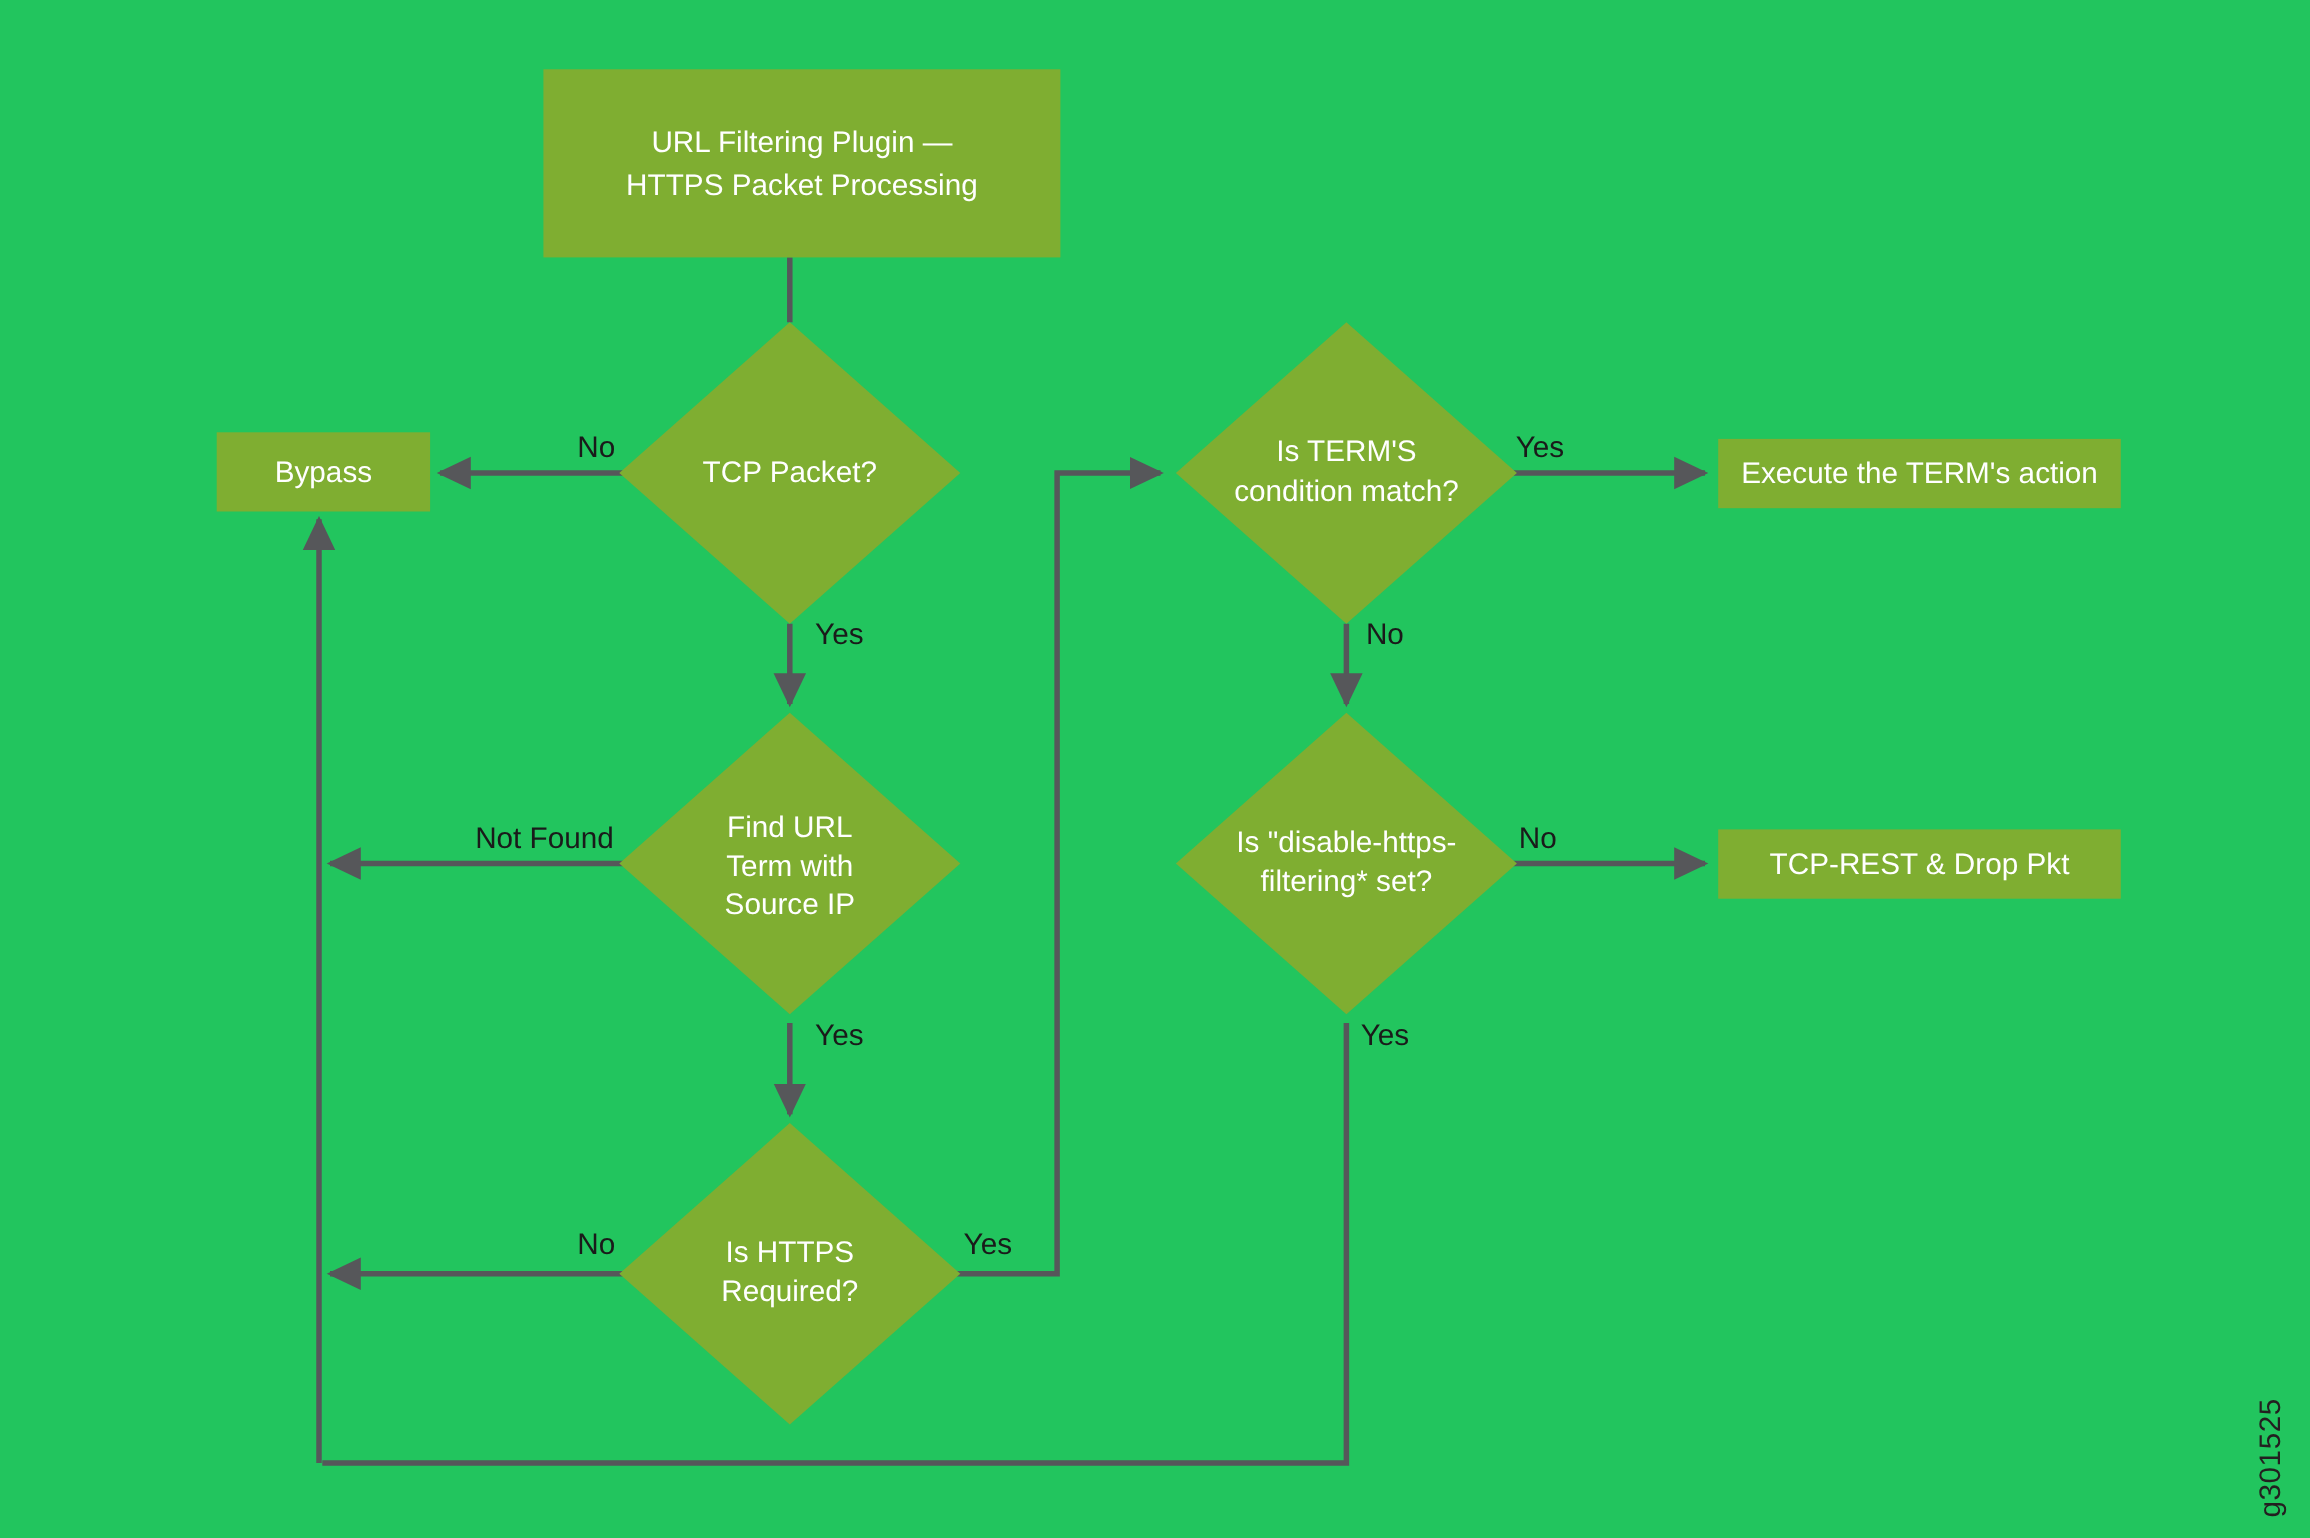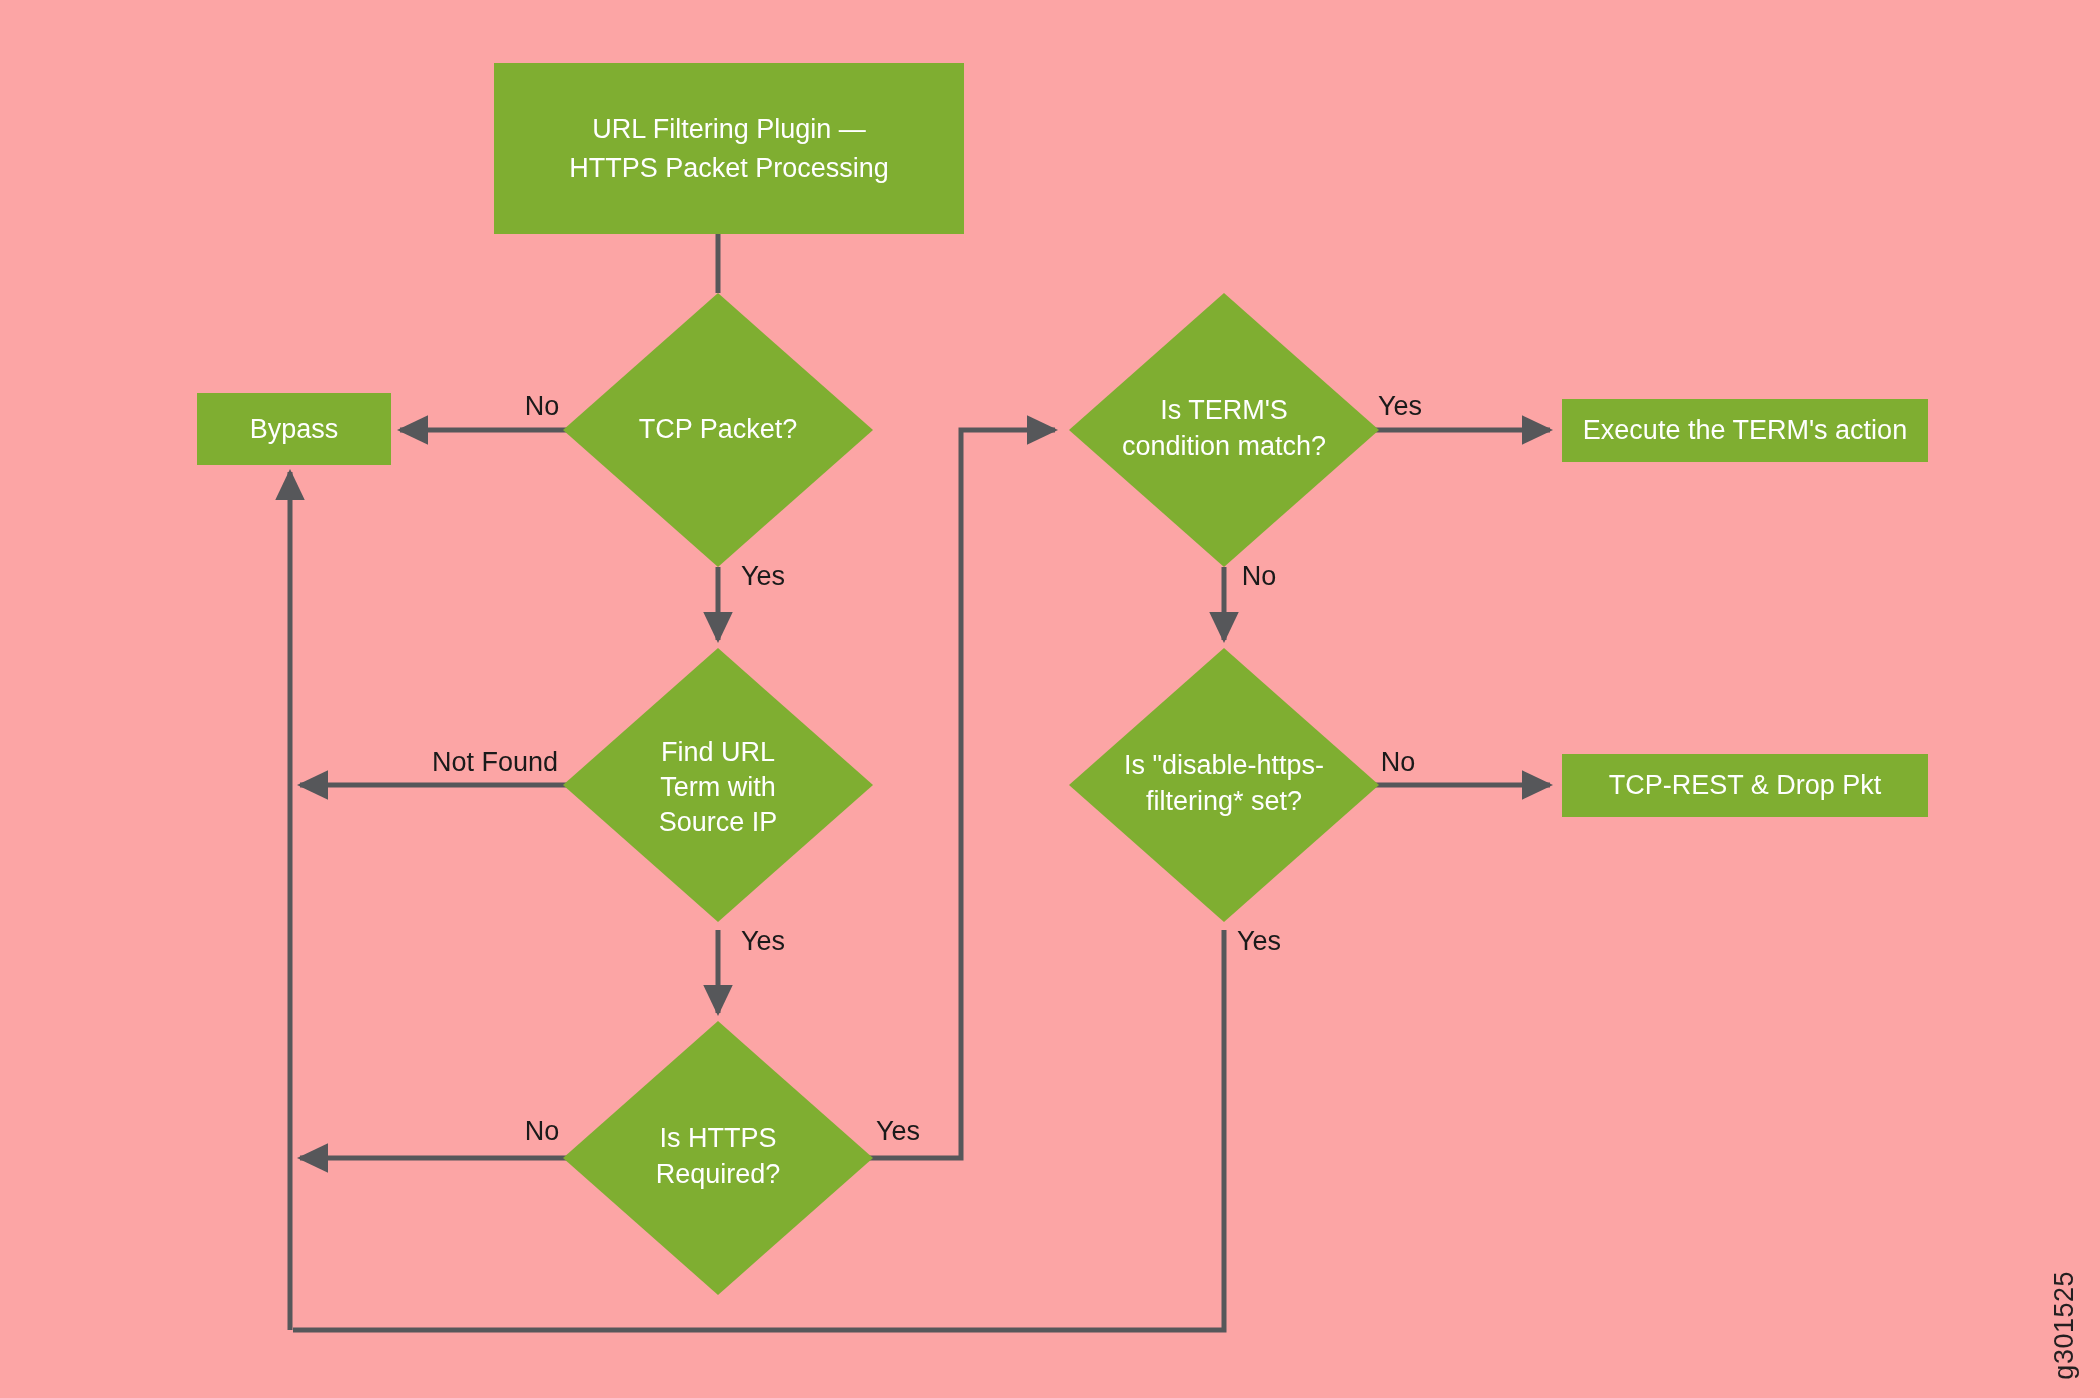--- a/index.html
+++ b/index.html
@@ -10,21 +10,21 @@
   body {
     width: 2100px;
     height: 1398px;
     overflow: hidden;
     font-family: "Liberation Sans", sans-serif;
   }
   #canvas {
     position: relative;
     width: 2100px;
     height: 1398px;
-    background: #fca5a5;
+    background: #22c55e;
   }
   svg.flow {
     position: absolute;
     top: 0;
     left: 0;
     width: 2100px;
     height: 1398px;
   }
   .node-fill { fill: #7FAE31; }
   .node-label {

